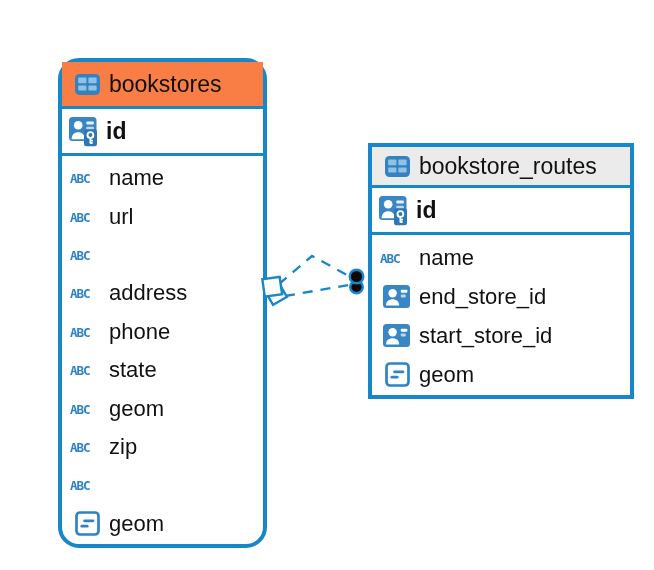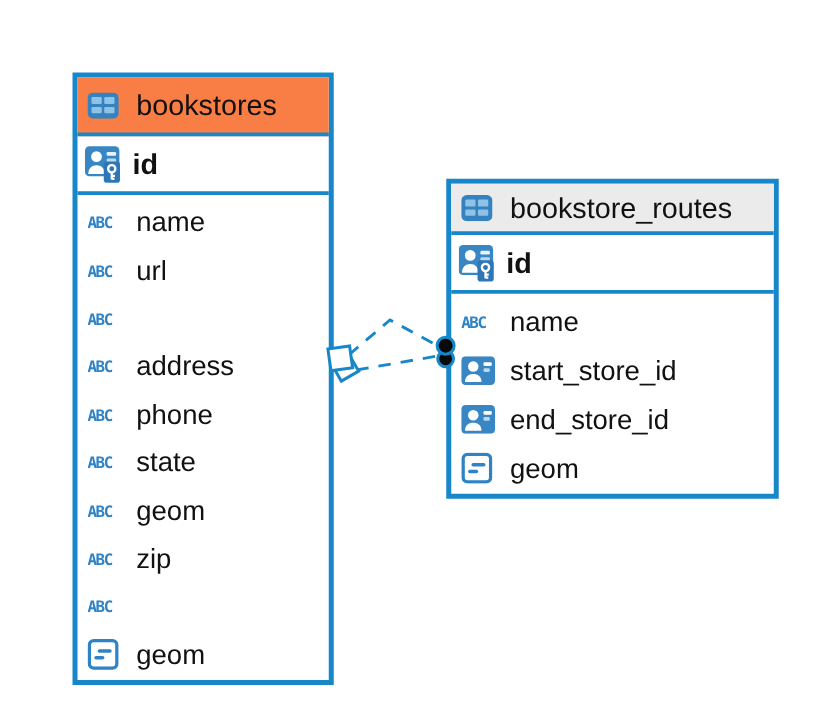--- a/index.html
+++ b/index.html
@@ -1,29 +1,29 @@
 <!DOCTYPE html>
 <html><head>
 <meta charset="utf-8">
 <style>
   html,body{margin:0;padding:0;background:#ffffff;}
   .canvas{position:relative;width:654px;height:570px;background:#ffffff;overflow:hidden;
           font-family:"Liberation Sans", sans-serif;color:#111;}
   .table{position:absolute;background:#fff;border:4px solid #1787C9;box-sizing:border-box;}
-  .t0{left:58px;top:58px;width:209px;height:490px;--rowh:38.4px;}
-  .t1{left:357px;top:143px;width:266px;height:256px;--rowh:39px;}
+  .t0{left:58px;top:58px;width:209px;height:490px;border-radius:21px;--rowh:38.4px;}
+  .t1{left:368px;top:143px;width:266px;height:256px;--rowh:39px;}
   .hdr{display:flex;align-items:center;gap:9px;padding:0 8px;border-bottom:3px solid #1787C9;box-sizing:border-box;}
   .t0 .hdr{height:47px;background:#F97E45;}
   .t1 .hdr{height:41px;background:#EBEBEB;}
   .title{font-size:23px;white-space:nowrap;}
   .idrow{height:47px;border-bottom:3px solid #1787C9;display:flex;align-items:center;gap:8px;
          padding:16px 6px;box-sizing:border-box;font-weight:bold;font-size:23px;}
   .fields{padding:3px 0 0 0;}
   .frow{height:var(--rowh);display:flex;align-items:center;gap:9px;padding:0 8px;font-size:22px;}
-  .ic{width:30px;display:flex;justify-content:flex-start;align-items:center;flex:0 0 30px;text-decoration:underline;}
+  .ic{width:30px;display:flex;justify-content:flex-end;align-items:center;flex:0 0 30px;text-decoration:underline;}
   .connector{position:absolute;left:0;top:0;pointer-events:none;}
 </style>
 </head>
 <body>
 
 <div class="canvas">
 
   <div class="table t0">
     <div class="hdr">
       <span class="ic">
@@ -176,33 +176,33 @@
         <div class="frow">
           <span class="ic">
             <svg width="27" height="23" viewBox="0 0 27 23">
               <rect width="27" height="23" rx="3.5" fill="#3886C4"></rect>
               <circle cx="9.6" cy="8.2" r="4.2" fill="#fff"></circle>
               <path d="M3 20.6 c0-4.3 2.9-6.4 6.6-6.4 s6.6 2.1 6.6 6.4 z" fill="#fff"></path>
               <rect x="17.8" y="4.8" width="6.6" height="2.9" rx="1" fill="#fff"></rect>
               <rect x="17.8" y="9.6" width="5" height="2.9" rx="1" fill="#BBD8EE"></rect>
             </svg>
           </span>
-          <span>start_store_id</span>
+          <span>end_store_id</span>
         </div>
         <div class="frow">
           <span class="ic">
             <svg width="27" height="23" viewBox="0 0 27 23">
               <rect width="27" height="23" rx="3.5" fill="#3886C4"></rect>
               <circle cx="9.6" cy="8.2" r="4.2" fill="#fff"></circle>
               <path d="M3 20.6 c0-4.3 2.9-6.4 6.6-6.4 s6.6 2.1 6.6 6.4 z" fill="#fff"></path>
               <rect x="17.8" y="4.8" width="6.6" height="2.9" rx="1" fill="#fff"></rect>
               <rect x="17.8" y="9.6" width="5" height="2.9" rx="1" fill="#BBD8EE"></rect>
             </svg>
           </span>
-          <span>end_store_id</span>
+          <span>start_store_id</span>
         </div>
         <div class="frow">
           <span class="ic">
             <svg width="25" height="25" viewBox="0 0 25 25">
               <rect x="1.5" y="1.5" width="22" height="22" rx="3.5" fill="#fff" stroke="#2F83C5" stroke-width="2.7"></rect>
               <line x1="9.5" y1="9.8" x2="18" y2="9.8" stroke="#2F83C5" stroke-width="2.7" stroke-linecap="round"></line>
               <line x1="6.8" y1="15.2" x2="12.2" y2="15.2" stroke="#2F83C5" stroke-width="2.7" stroke-linecap="round"></line>
             </svg>
           </span>
           <span>geom</span>

